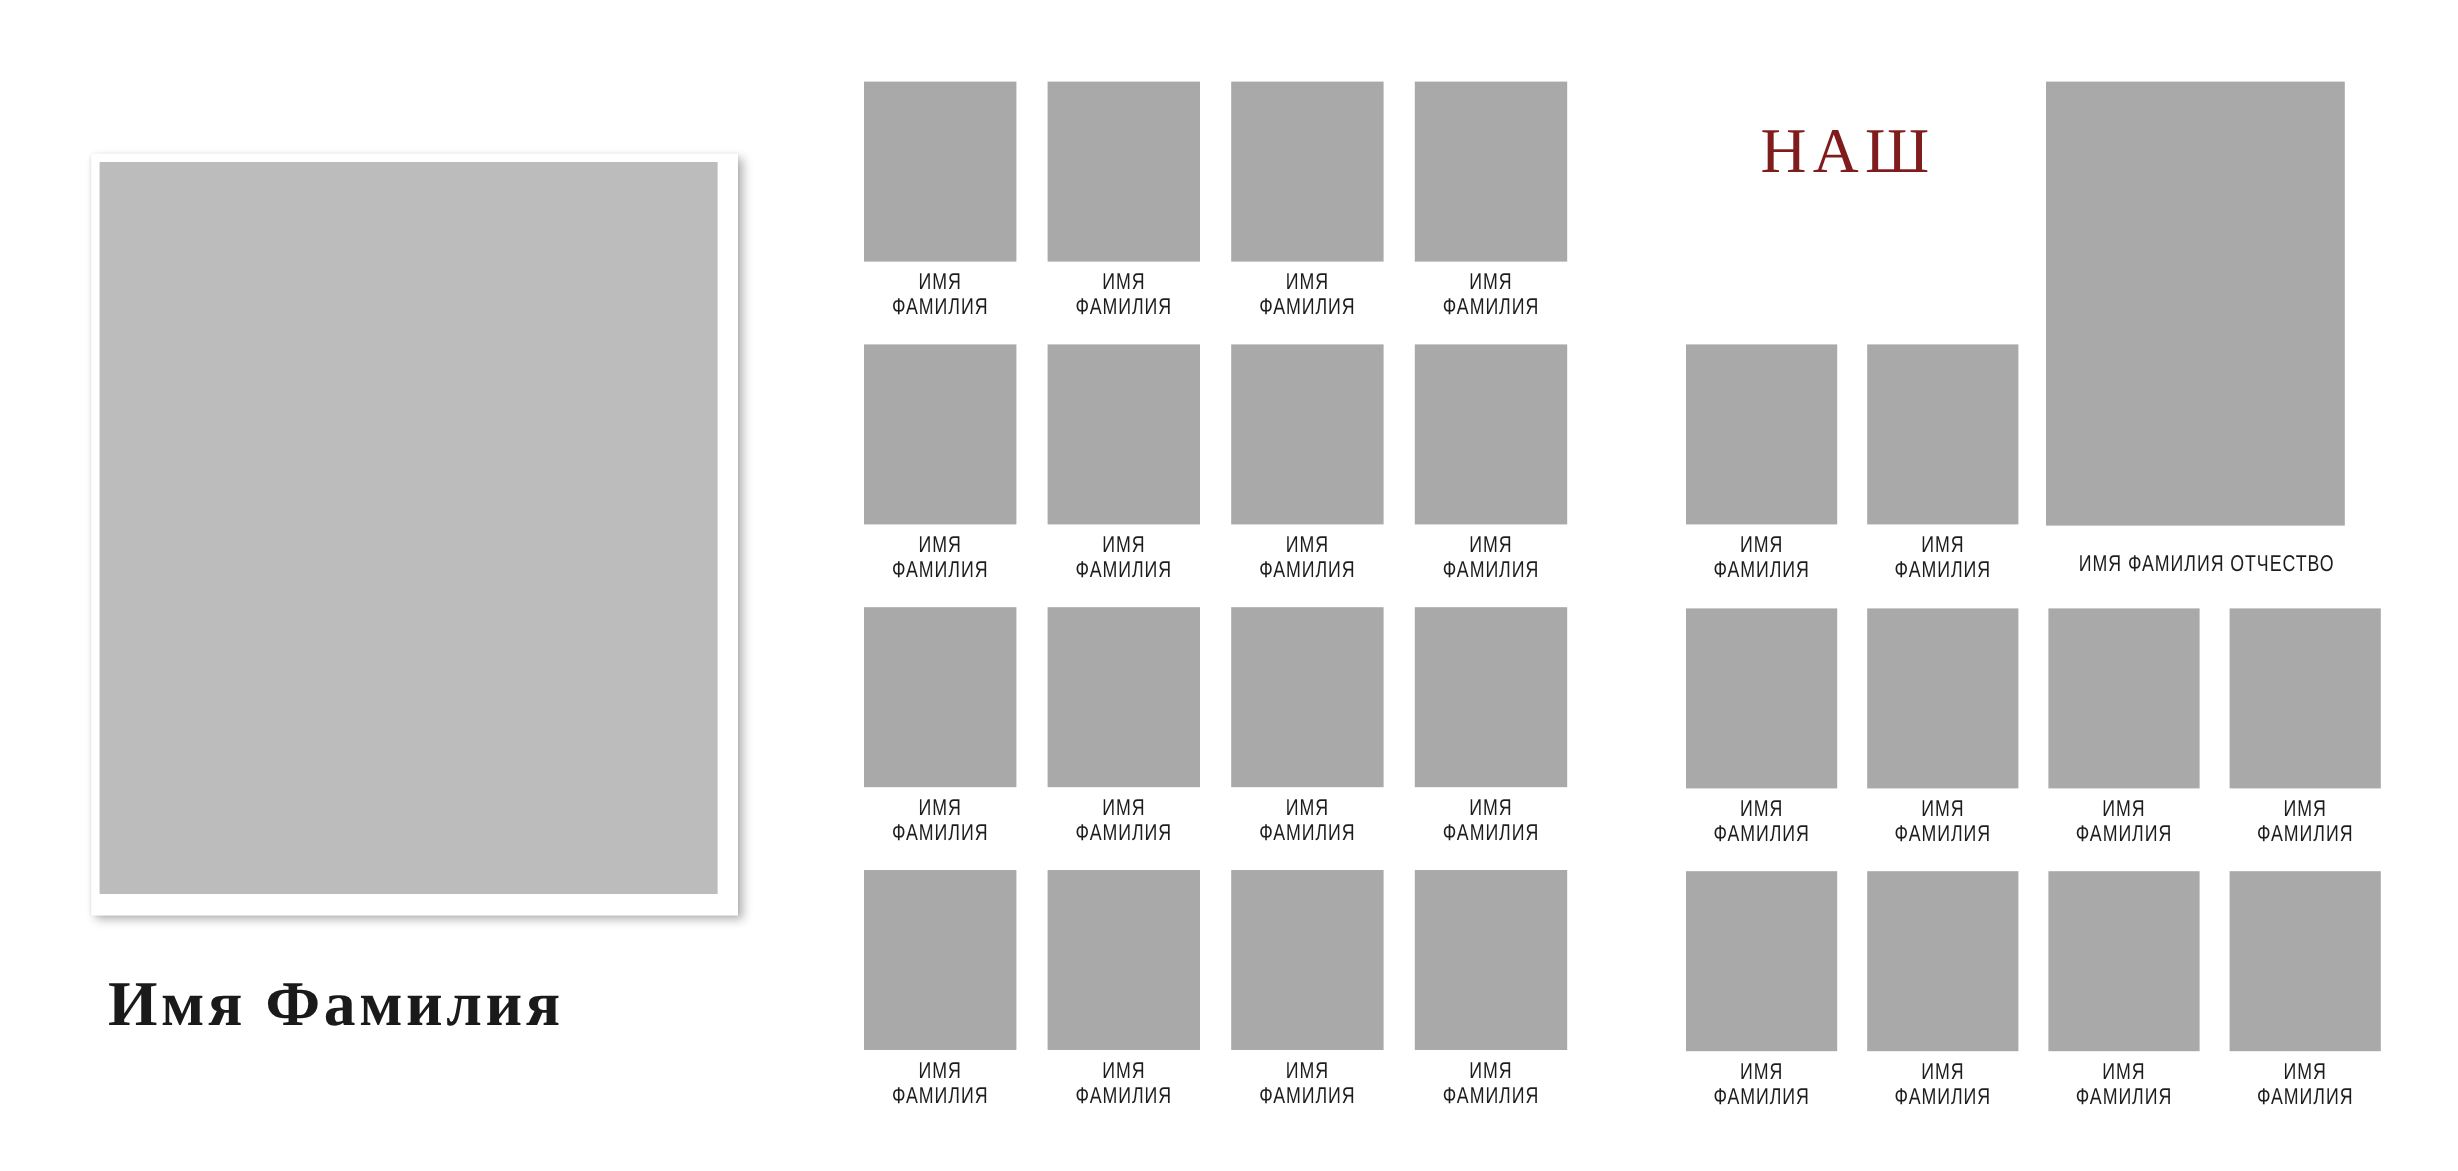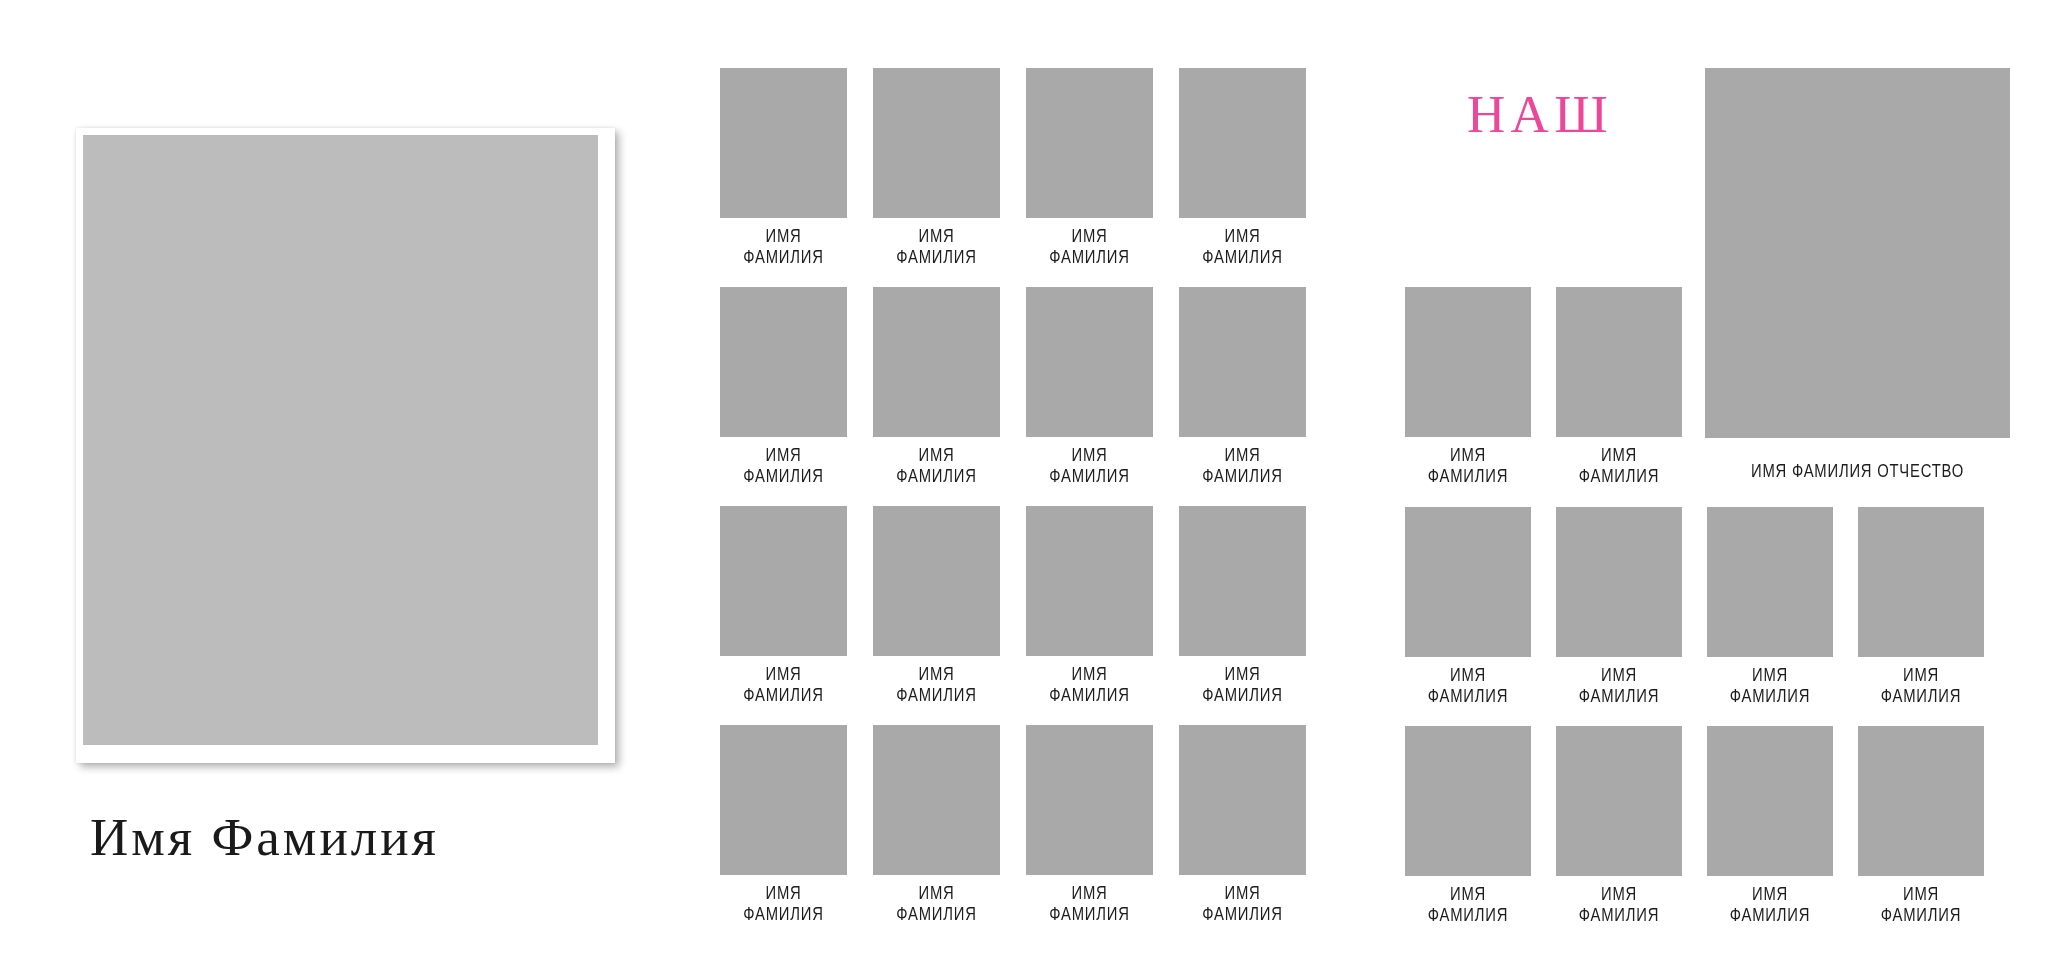--- a/index.html
+++ b/index.html
@@ -21,21 +21,21 @@
   .cover-ph{
     position:absolute;left:7px;top:7px;
     width:515px;height:610px;
     background:#bcbcbc;
   }
   .cover-caption{
     position:absolute;left:90px;top:806px;
     width:560px;height:62px;line-height:62px;
     font-family:"Liberation Serif",serif;
     font-size:53px;letter-spacing:3px;
-    color:#1a1a1a;white-space:nowrap;
+    color:#1a1a1a;white-space:nowrap;font-weight:bold;
   }
 
   
   .grid{position:absolute;display:grid;}
   .grid-mid{
     left:720px;top:68px;
     grid-template-columns:repeat(4,127px);
     column-gap:26px;grid-auto-rows:219px;
   }
   .grid-right{
@@ -57,32 +57,32 @@
     letter-spacing:1px;
     color:#1d1d1d;
     transform:scaleX(0.78);
     transform-origin:50% 0;
     white-space:nowrap;
   }
   .cap .cl{display:block;}
 
   
   .title{
-    position:absolute;left:1396px;top:83px;
+    position:absolute;left:1396px;top:95px;
     width:288px;
     text-align:center;
     font-family:"Liberation Serif",serif;
     font-size:53px;line-height:62px;
     letter-spacing:0.1em;
-    color:#ec4899;
+    color:#7f1d1d;
   }
   .title .tl{display:block;white-space:nowrap;}
 
   .teacher-slot{
-    position:absolute;left:1705px;top:68px;width:305px;
+    position:absolute;left:1705px;top:68px;width:249px;
   }
   .teacher-slot .ph{height:370px;}
   .teacher-slot .cap{margin-top:22px;}
 
   .small-a{left:1405px;top:287px;}
   .small-b{left:1556px;top:287px;}
 </style>
 </head>
 <body>
 

